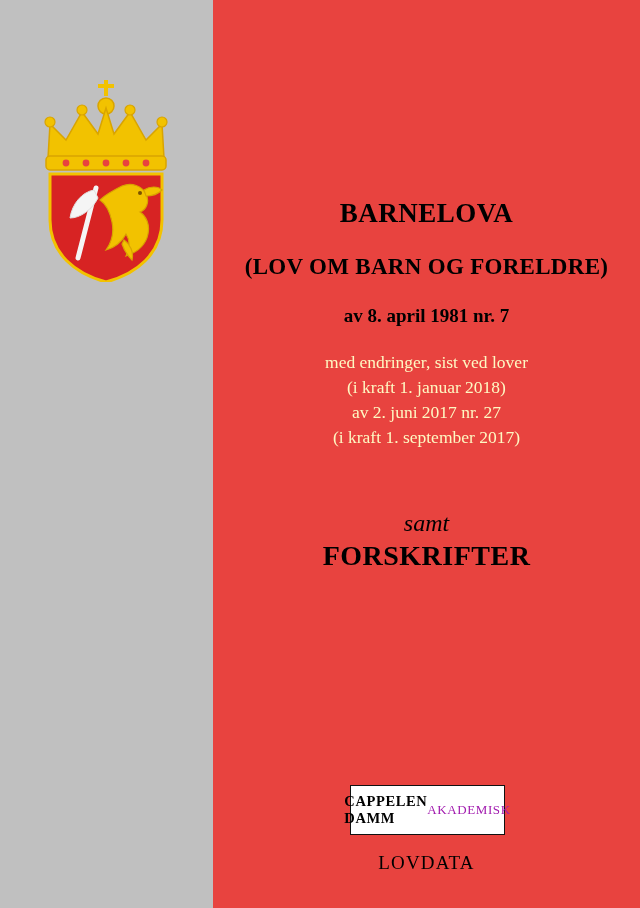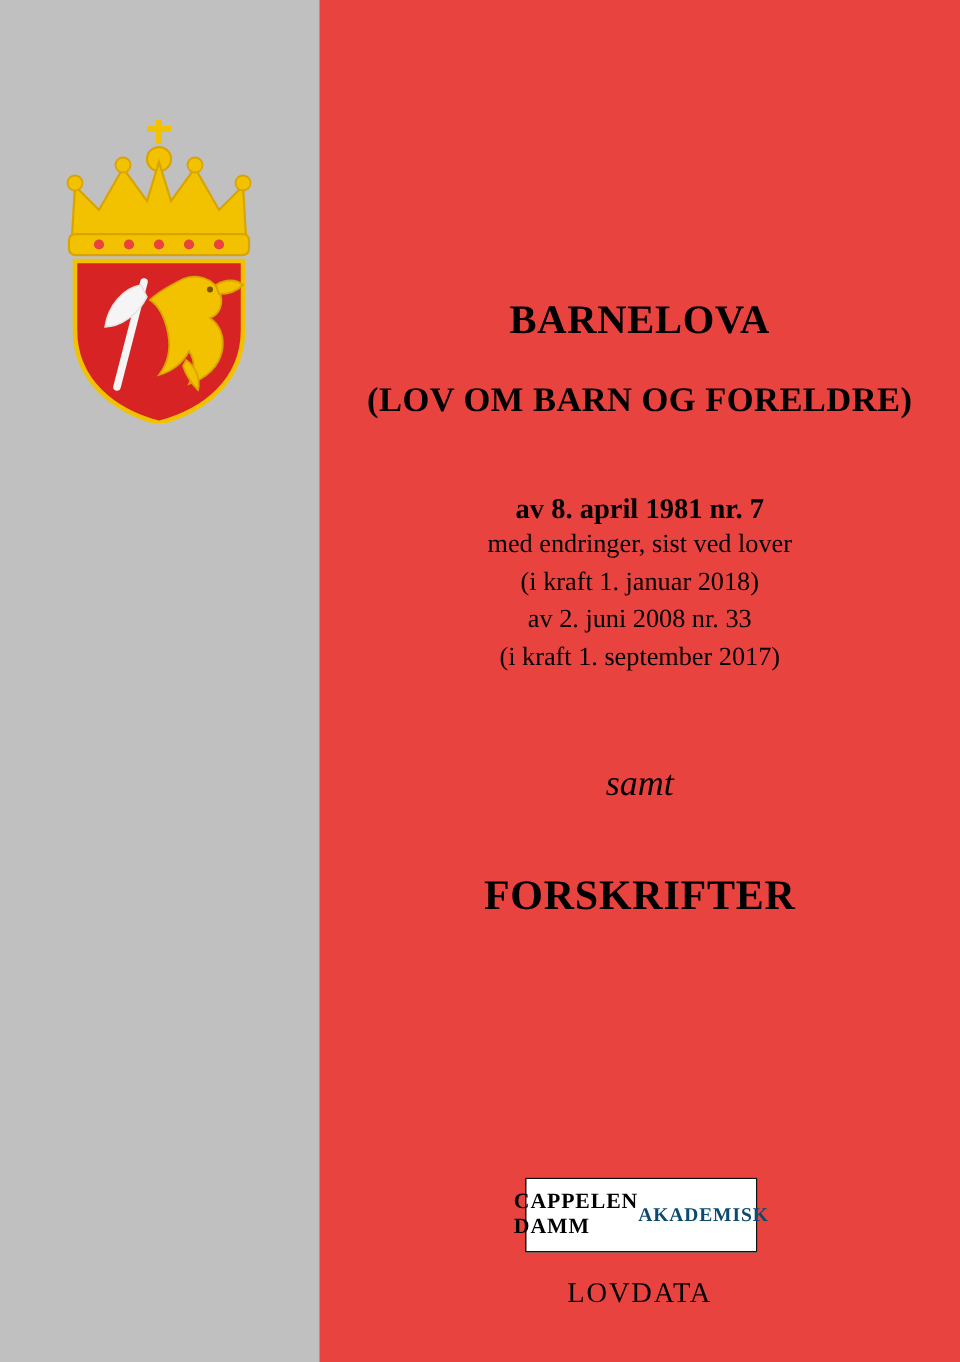--- a/index.html
+++ b/index.html
@@ -64,30 +64,30 @@
   .title-sub {
     font-size: 23px;
     font-weight: bold;
     letter-spacing: 0.3px;
     line-height: 1.32;
     margin-top: 20px;
   }
   .title-date {
     font-size: 19px;
     font-weight: bold;
-    margin-top: 46px;
+    margin-top: 22px;
     line-height: 1.3;
   }
   .amend-block {
     position: absolute;
     left: 0;
     top: 350px;
     width: 427px;
     text-align: center;
-    color: #000000;
+    color: #fef9c3;
     font-size: 17.5px;
     line-height: 1.42;
   }
   .amend-block div {
     white-space: nowrap;
   }
   .samt {
     position: absolute;
     left: 0;
     top: 508px;
@@ -102,21 +102,20 @@
     position: absolute;
     left: 0;
     top: 538px;
     width: 427px;
     text-align: center;
     color: #000000;
     font-size: 28px;
     font-weight: bold;
     letter-spacing: 0.5px;
     line-height: 1.3;
-    margin-top: 42px;
   }
   .publisher-box {
     position: absolute;
     left: 137px;
     top: 785px;
     width: 153px;
     height: 48px;
     background: #ffffff;
     border: 1px solid #111111;
     display: flex;
@@ -126,23 +125,23 @@
   }
   .publisher-line1 {
     font-size: 14.5px;
     font-weight: bold;
     letter-spacing: 0.6px;
     color: #000000;
     line-height: 1.15;
   }
   .publisher-line2 {
     font-size: 13px;
-    font-weight: bold;
+    font-weight: normal;
     letter-spacing: 0.6px;
-    color: #0c4a6e;
+    color: #a21caf;
     line-height: 1.15;
   }
   .lovdata {
     position: absolute;
     left: 0;
     top: 852px;
     width: 427px;
     text-align: center;
     font-size: 19px;
     letter-spacing: 1.2px;
@@ -200,21 +199,21 @@
 
     <div class="title-block">
       <div class="title-main">BARNELOVA</div>
       <div class="title-sub">(LOV OM BARN OG FORELDRE)</div>
       <div class="title-date">av 8. april 1981 nr. 7</div>
     </div>
 
     <div class="amend-block">
       <div>med endringer, sist ved lover</div>
       <div>(i kraft 1. januar 2018)</div>
-      <div>av 2. juni 2008 nr. 33</div>
+      <div>av 2. juni 2017 nr. 27</div>
       <div>(i kraft 1. september 2017)</div>
     </div>
 
     <div class="samt">samt</div>
     <div class="forskrifter">FORSKRIFTER</div>
 
     <div class="publisher-box">
       <div class="publisher-line1">CAPPELEN DAMM</div>
       <div class="publisher-line2">AKADEMISK</div>
     </div>

